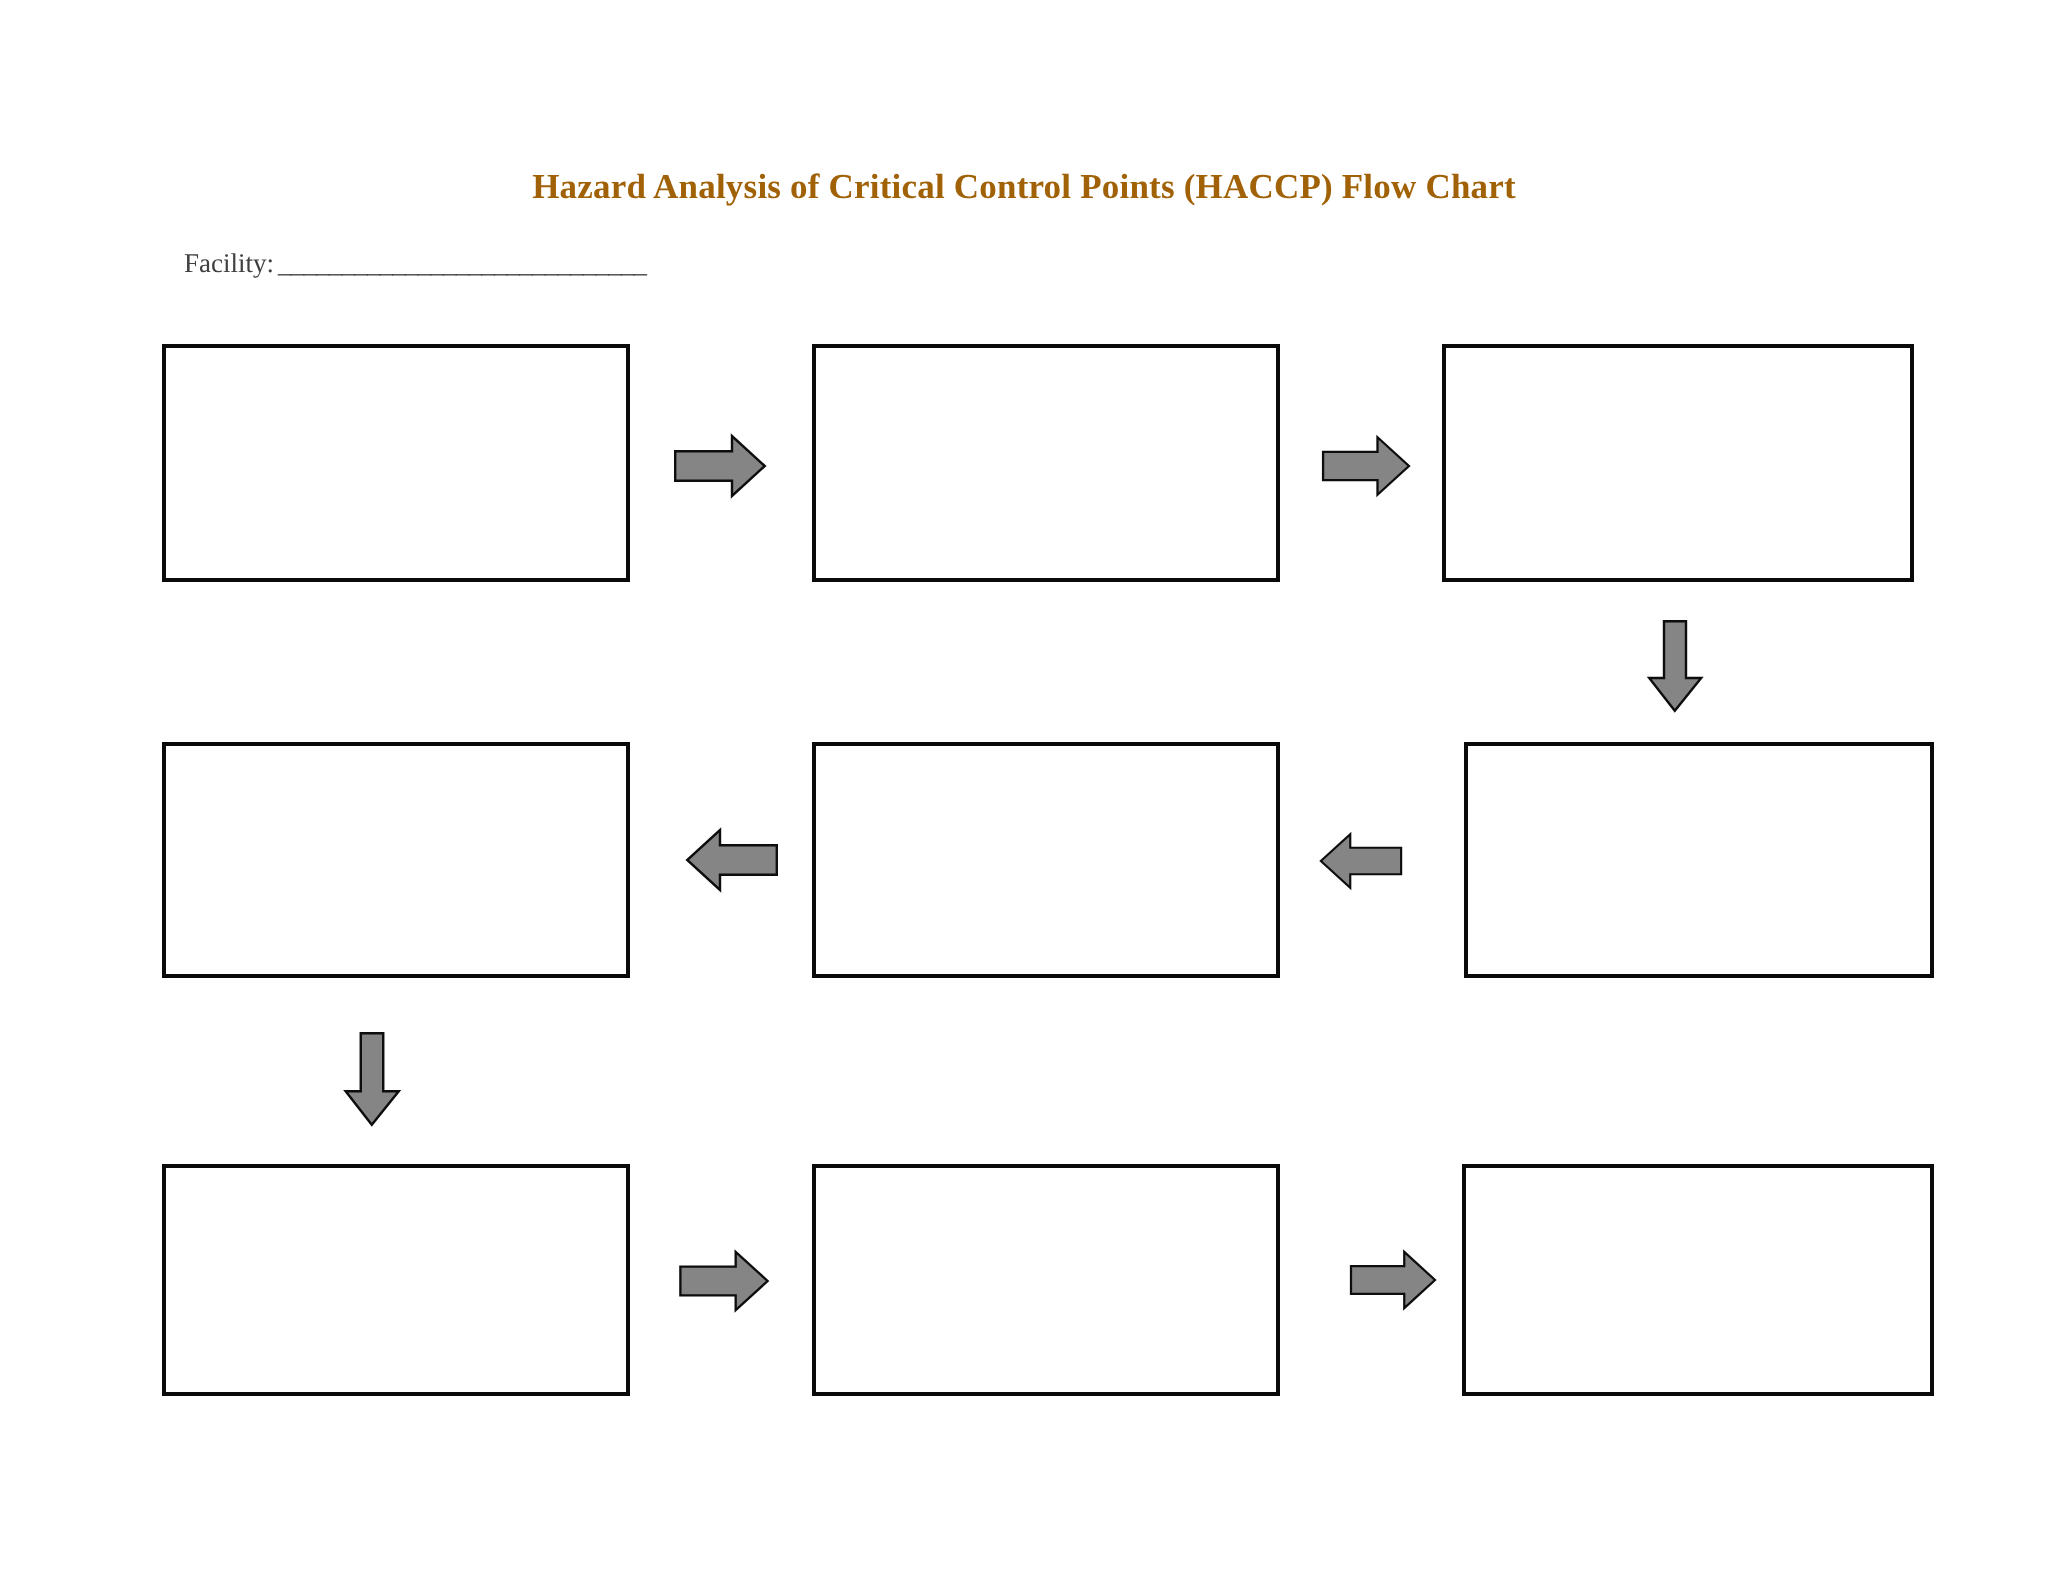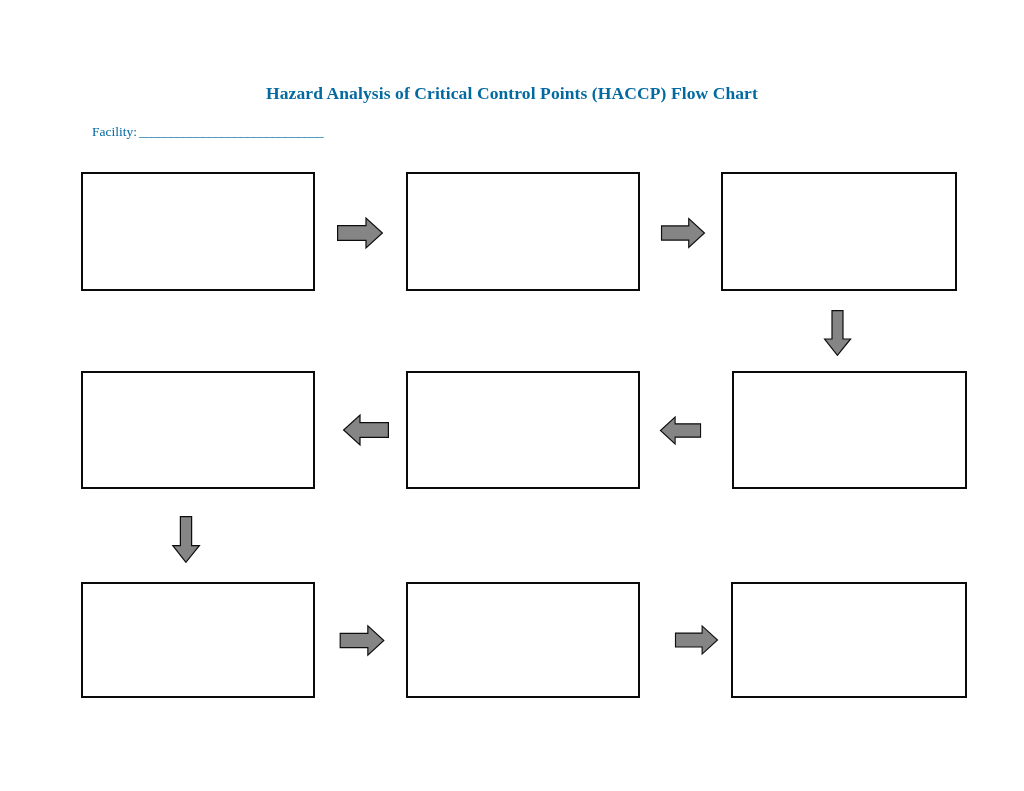--- a/index.html
+++ b/index.html
@@ -22,30 +22,30 @@
   .title {
     position: absolute;
     left: 0;
     top: 83px;
     width: 1024px;
     text-align: center;
     font-family: "Liberation Serif", "DejaVu Serif", serif;
     font-size: 17.5px;
     font-weight: bold;
     letter-spacing: 0.1px;
-    color: #0369a1;
+    color: #a16207;
     white-space: nowrap;
   }
 
   .field {
     position: absolute;
     font-family: "Liberation Serif", "DejaVu Serif", serif;
     font-size: 13.5px;
     font-weight: normal;
-    color: #0369a1;
+    color: #404040;
     white-space: nowrap;
   }
   .field .field-label { margin-right: 2px; }
   .field .field-blank {
     letter-spacing: -0.4px;
   }
   #field-facility  { left: 92px;  top: 124px; }
   #field-menuitems { left: 549px; top: 124px; }
 
   

